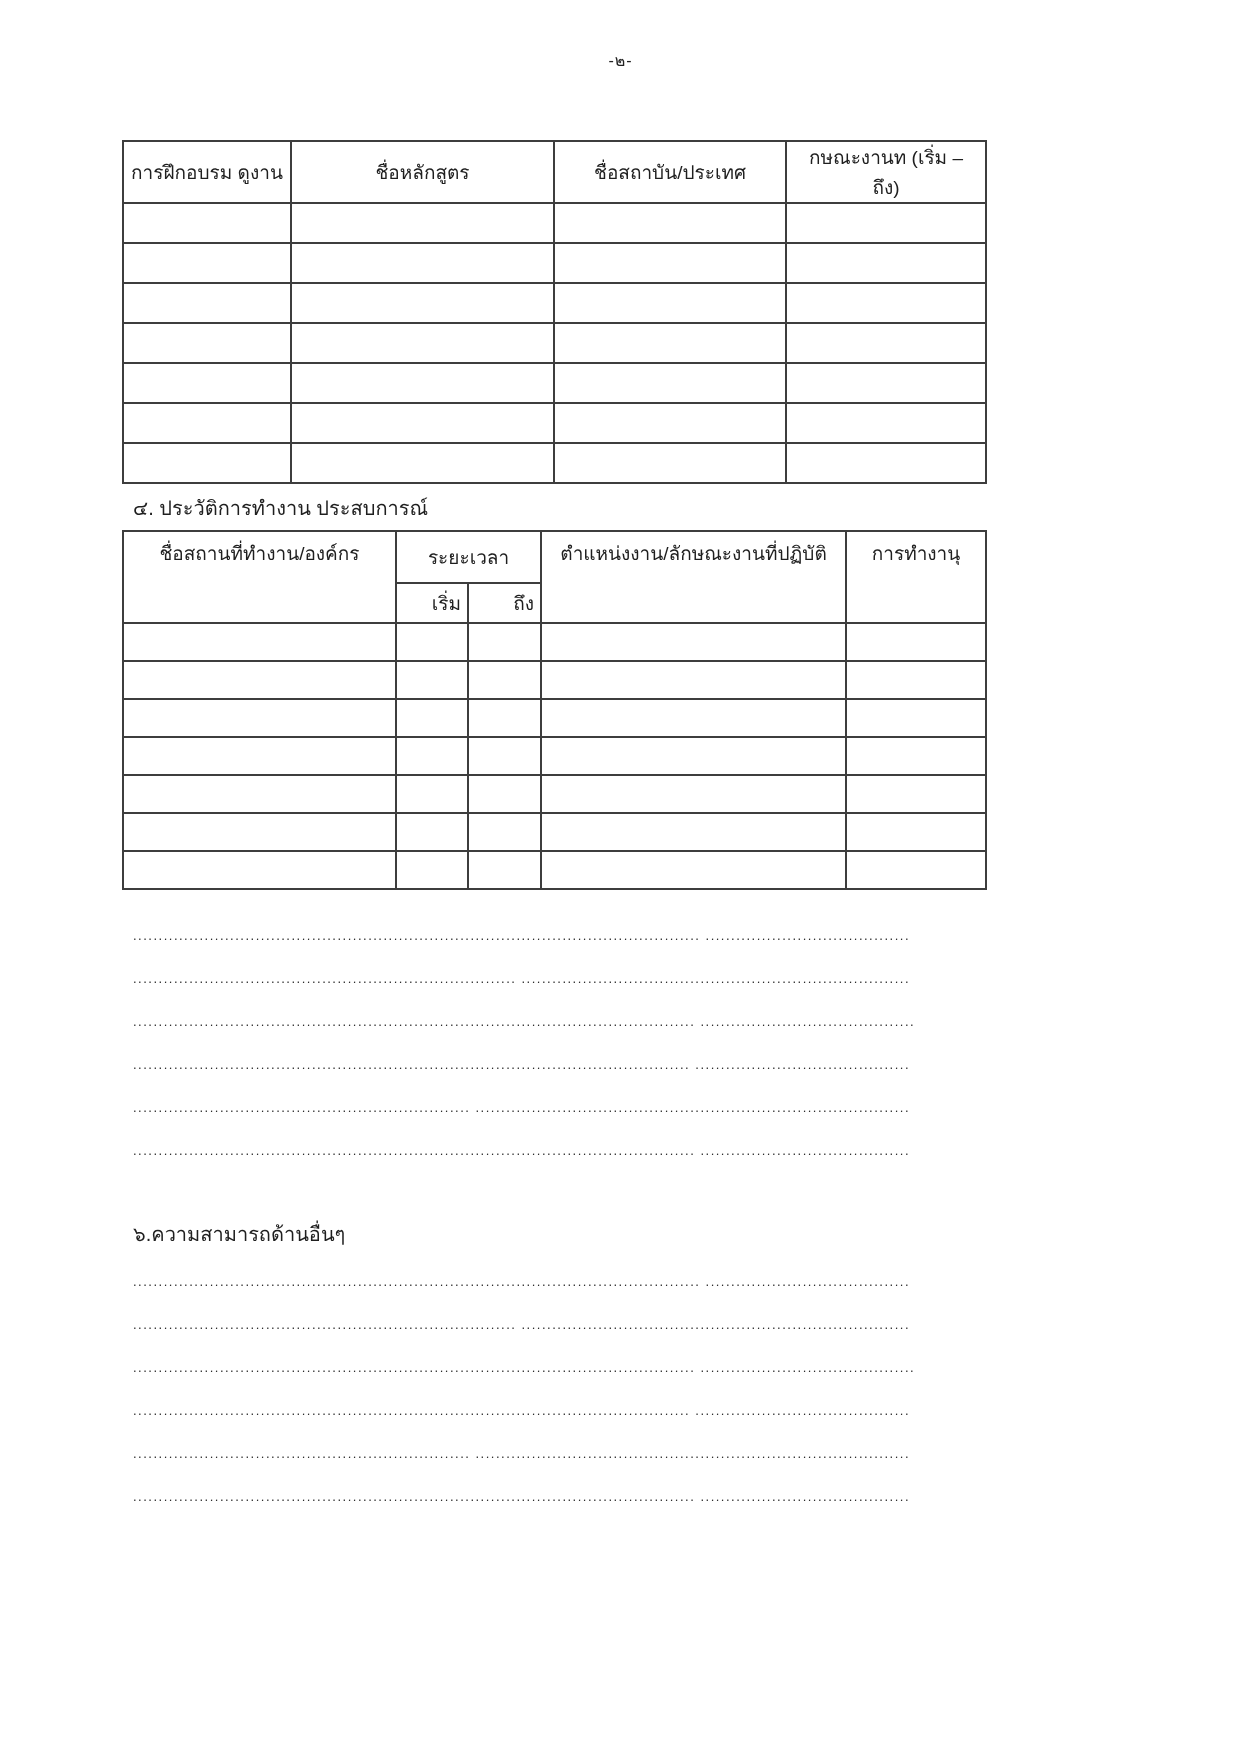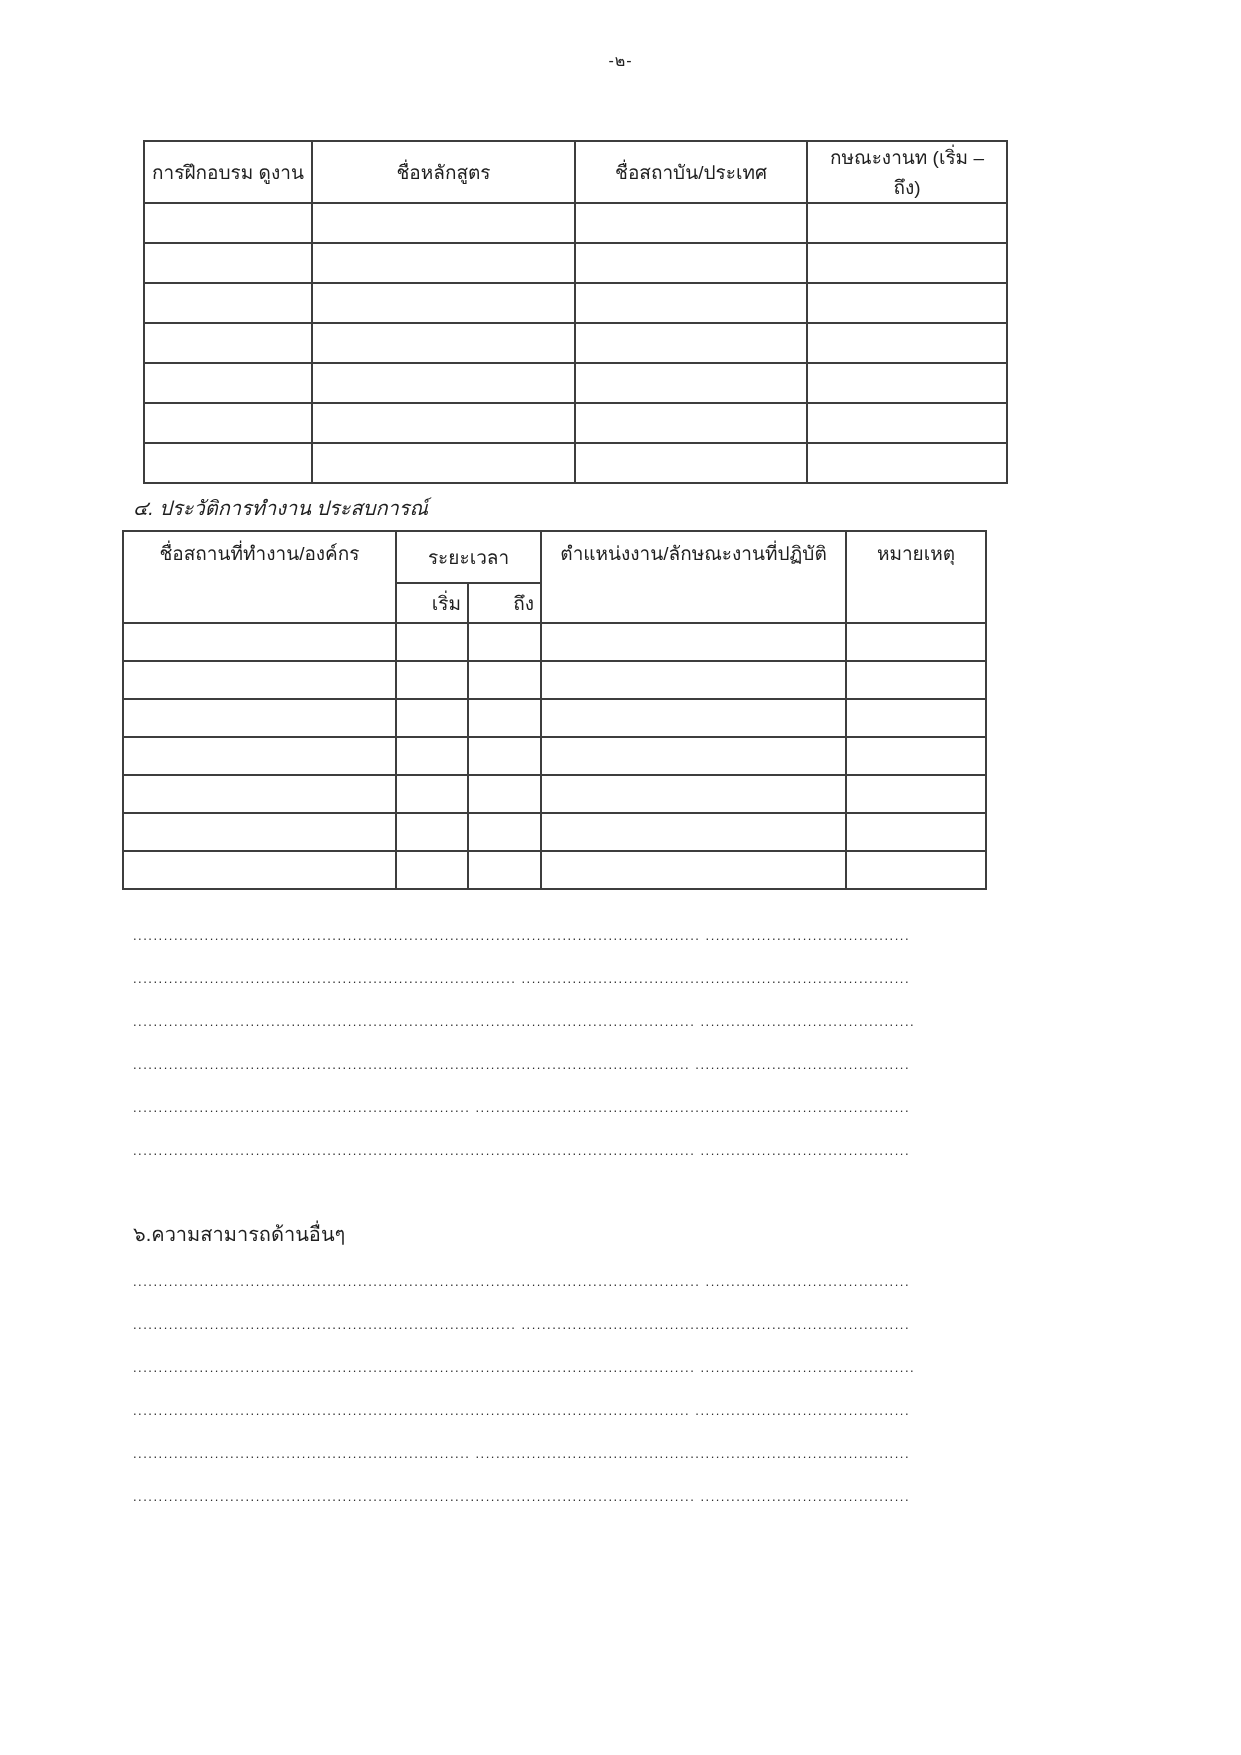--- a/index.html
+++ b/index.html
@@ -27,31 +27,31 @@
     width: 863px;
   }
   table.form-table th, table.form-table td {
     border: 2px solid #3d3d3d;
     font-weight: normal;
     font-size: 19px;
     color: #1f1f1f;
     padding: 0 6px;
     overflow: hidden;
   }
-  table#training-table { margin-top: 67px; margin-left: 21px; }
+  table#training-table { margin-top: 67px; }
   table#training-table th { height: 40px; text-align: center; vertical-align: middle; }
   table#training-table td { height: 40px; }
 
   .section-title {
     font-size: 20px;
     color: #1f1f1f;
     padding-left: 11px;
     line-height: 28px;
   }
-  #section4-title { margin-top: 10px; font-style: italic; }
+  #section4-title { margin-top: 10px; }
 
   table#work-table { margin-top: 8px; }
   table#work-table th { text-align: center; }
   table#work-table th.span-rows { vertical-align: top; padding-top: 6px; height: 80px; }
   table#work-table th.duration-head { height: 52px; vertical-align: middle; }
   table#work-table th.sub-head {
     height: 40px; text-align: right; vertical-align: middle; 
   }
   table#work-table td { height: 38px; }
 
@@ -148,21 +148,21 @@
           <col style="width:72px">
           <col style="width:73px">
           <col style="width:305px">
           <col style="width:140px">
       </colgroup>
       <thead>
         <tr>
           <th rowspan="2" class="span-rows">ชื่อสถานที่ทำงาน/องค์กร</th>
           <th colspan="2" class="duration-head">ระยะเวลา</th>
           <th rowspan="2" class="span-rows">ตำแหน่งงาน/ลักษณะงานที่ปฏิบัติ</th>
-          <th rowspan="2" class="span-rows">หมายเหตุ</th>
+          <th rowspan="2" class="span-rows">การทำงานุ</th>
         </tr>
         <tr>
           <th class="sub-head">เริ่ม</th>
           <th class="sub-head">ถึง</th>
         </tr>
       </thead>
       <tbody>
           <tr>
             <td></td>
             <td></td>

